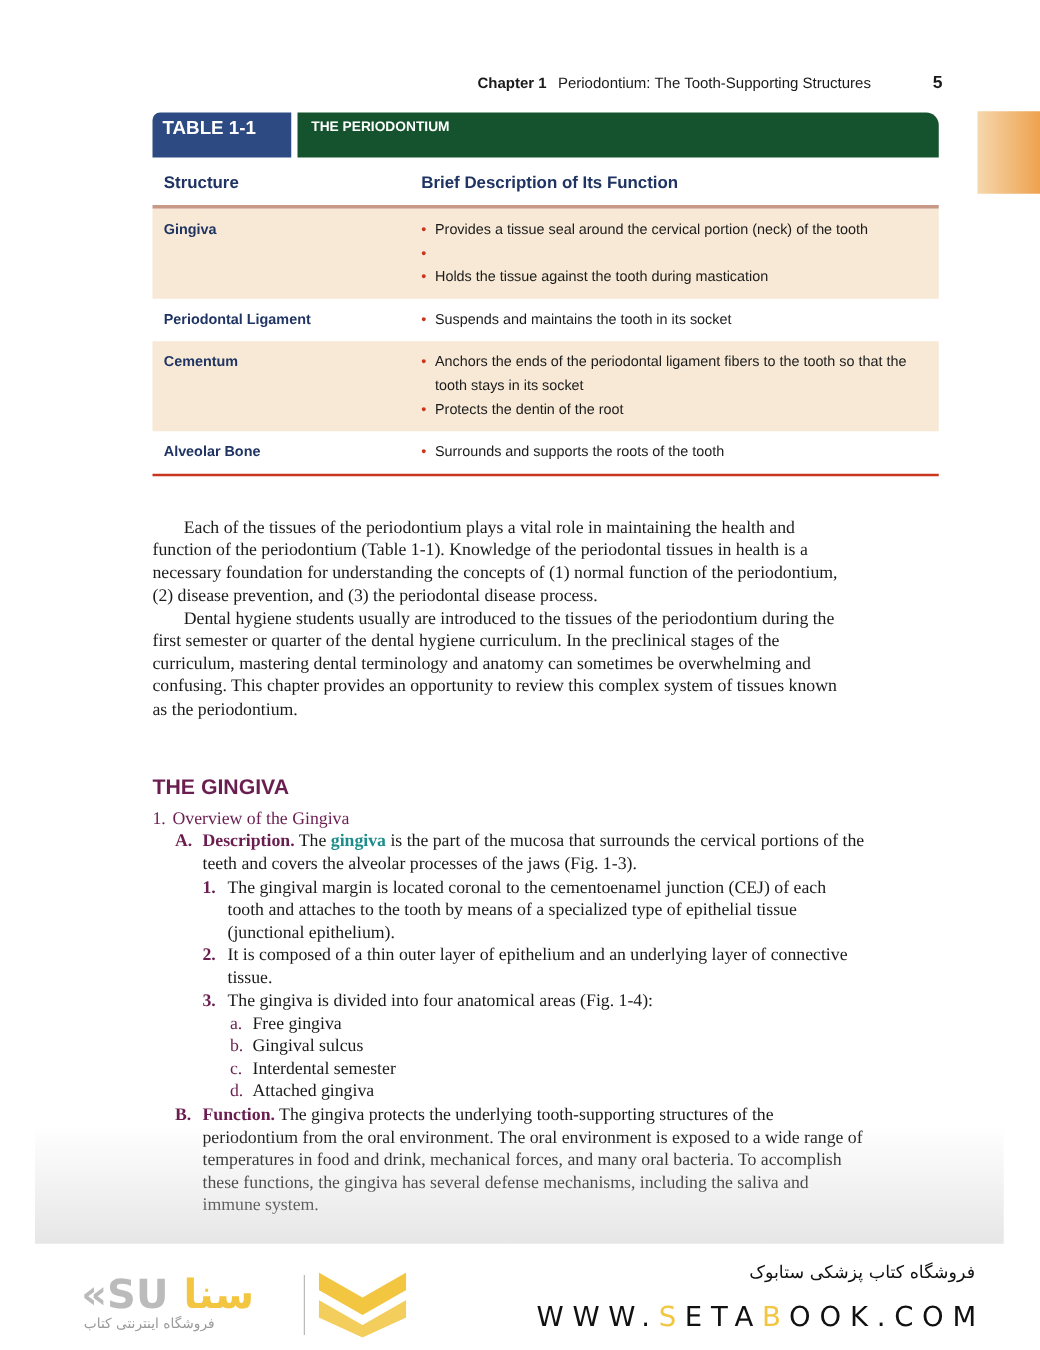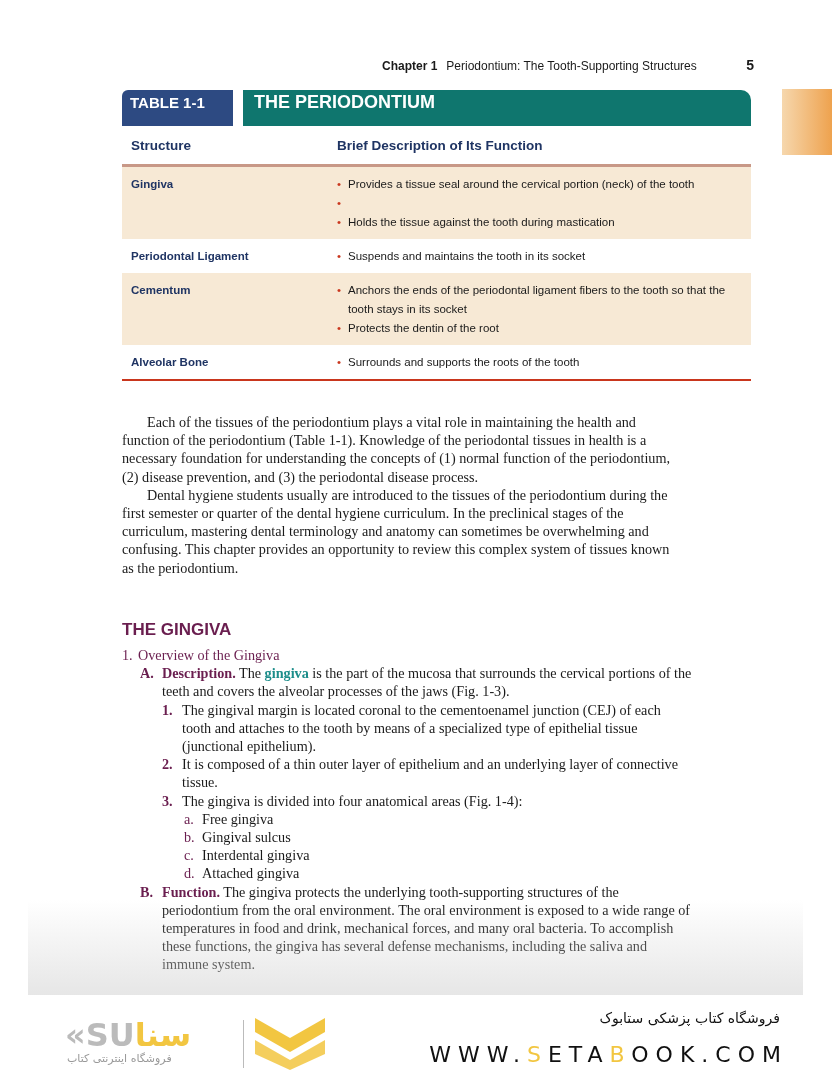--- a/index.html
+++ b/index.html
@@ -7,21 +7,21 @@
   .sans { font-family:Liberation Sans, sans-serif; }
   .running-head { position:absolute; top:57px; left:382px; width:372px; font-size:12px; display:flex; align-items:baseline; }
   .running-head .ch { font-weight:bold; margin-right:9px; }
   .running-head .title { flex:1; }
   .running-head .pg { font-weight:bold; font-size:14px; }
   .side-tab { position:absolute; left:782px; top:89px; width:50px; height:66px; background:linear-gradient(to right,#f6d7ad,#eea24e); }
 
   .table-wrap { position:absolute; left:122px; top:90px; width:629px; }
   .tbl-header { display:flex; height:36px; }
   .tbl-label { background:#2d4a82; color:#fff; font-weight:bold; font-size:15px; padding:0 8px; line-height:25px; border-top-left-radius:6px; width:95px; }
-  .tbl-title { background:#0f766e; color:#fff; font-weight:bold; font-size:18px; line-height:25px; padding-left:11px; flex:1; border-top-right-radius:10px; margin-left:10px; }
+  .tbl-title { background:#14532d; color:#fff; font-weight:bold; font-size:11px; line-height:25px; padding-left:11px; flex:1; border-top-right-radius:10px; margin-left:5px; }
   .colhead { display:flex; height:38px; align-items:center; border-bottom:3px solid #c89887; font-weight:bold; font-size:13.5px; color:#1f3463; }
   .colhead .c1 { width:206px; padding-left:9px; }
   .row { display:flex; padding:8px 0 7px 0; }
   .row.shaded { background:#f7e9d5; }
   .row .c1 { width:206px; padding-left:9px; font-weight:bold; color:#1f3463; font-size:11.5px; line-height:19px; }
   .row .c2 { flex:1; font-size:11.5px; line-height:19px; color:#1a1a1a; }
   .bullet { display:flex; }
   .bullet .dot { color:#c9361d; width:11px; flex-shrink:0; }
   .tbl-bottom { border-bottom:2px solid #c9361d; }
 
@@ -32,21 +32,21 @@
   .lvl1 { color:#6a1e4f; }
   .lbl { color:#6a1e4f; font-weight:bold; }
   .term { color:#1c8d8a; font-weight:bold; }
   .item { display:flex; }
   .item .num { flex-shrink:0; }
   .fade { position:absolute; left:28px; top:900px; width:775px; height:95px; background:linear-gradient(to bottom,rgba(255,255,255,0),rgba(210,210,210,0.55)); pointer-events:none; }
 
   .footer { position:absolute; left:0; top:1000px; width:832px; height:80px; background:#fff; }
   .logo-box { position:absolute; left:65px; top:12px; width:270px; height:58px; }
   .logo-word { position:absolute; left:0; top:4px; font-family:"DejaVu Sans", sans-serif; font-weight:bold; font-size:32px; color:#bbbbbb; }
-  .logo-word .y { color:#f2c641; }
+  .logo-word .y { color:#f2c641;margin-left:12px; }
   .logo-sub { position:absolute; left:2px; top:40px; font-family:"DejaVu Sans", sans-serif; font-size:11px; color:#999; direction:rtl; }
   .logo-sep { position:absolute; left:178px; top:8px; width:1px; height:48px; background:#bbb; }
   .logo-chev { position:absolute; left:190px; top:6px; }
   .ftr-fa { position:absolute; right:52px; top:10px; font-family:"DejaVu Sans", sans-serif; font-size:14px; color:#111; direction:rtl; }
   .ftr-url { position:absolute; right:44px; top:42px; font-family:"DejaVu Sans", sans-serif; font-size:22px; letter-spacing:7px; color:#111; }
   .ftr-url .y { color:#f2c641; }
 </style>
 </head>
 <body>
 
@@ -155,21 +155,21 @@
   <div class="item" style="padding-left:62px;">
     <span class="num lbl" style="width:18px; font-weight:normal;">a.</span>
     <span>Free gingiva</span>
   </div>
   <div class="item" style="padding-left:62px;">
     <span class="num lbl" style="width:18px; font-weight:normal;">b.</span>
     <span>Gingival sulcus</span>
   </div>
   <div class="item" style="padding-left:62px;">
     <span class="num lbl" style="width:18px; font-weight:normal;">c.</span>
-    <span>Interdental gingiva</span>
+    <span>Interdental semester</span>
   </div>
   <div class="item" style="padding-left:62px;">
     <span class="num lbl" style="width:18px; font-weight:normal;">d.</span>
     <span>Attached gingiva</span>
   </div>
 
   <div class="item" style="padding-left:18px;">
     <span class="num lbl" style="width:22px;">B.</span>
     <span>
       <span class="lbl">Function.</span>

